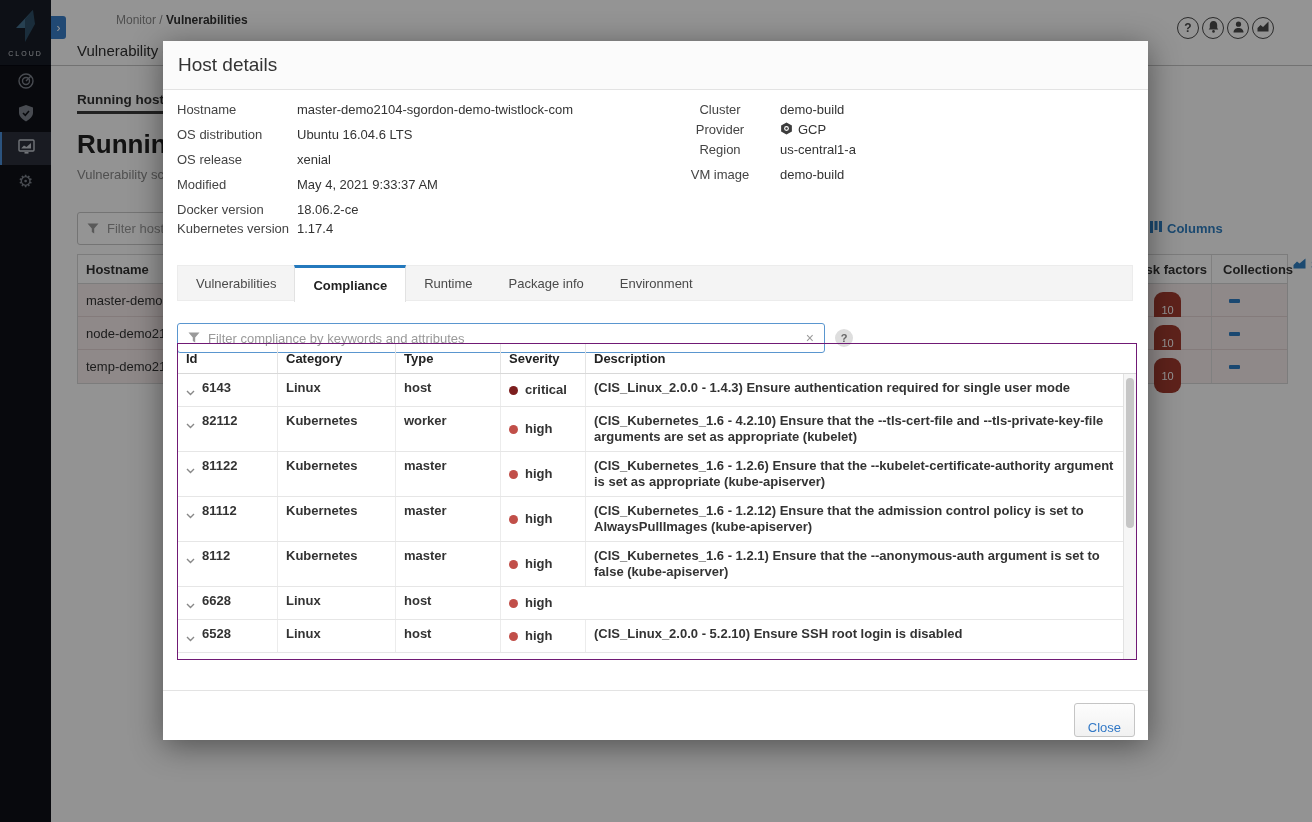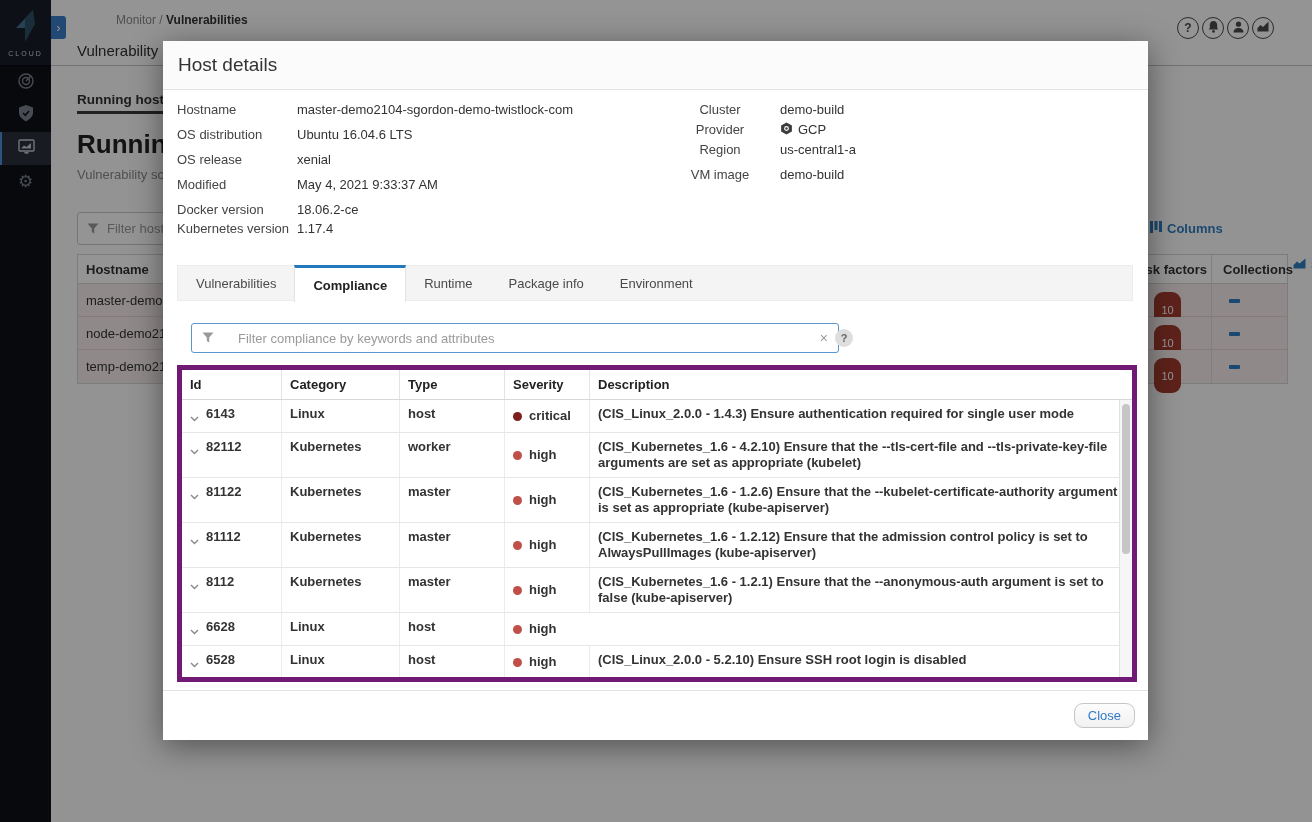--- a/index.html
+++ b/index.html
@@ -59,26 +59,26 @@
   .details-left .drow:nth-child(5) { margin-bottom:2px; }
   .details-right .drow { margin-bottom:3px;text-align:center; }
   .details-right .drow:nth-child(3) { margin-bottom:8px; }
   .dlabel { width:120px; color:#444; flex:none; }
   .dvalue { color:#333; display:flex; align-items:center; gap:5px; }
 
   .tabbar { position:absolute; left:14px; top:224px; width:956px; height:36px; background:#f4f4f4; border:1px solid #ececec; display:flex; }
   .tab { padding:0 18px; font-size:13px; color:#4a4a4a; display:flex; align-items:center; cursor:pointer; }
   .tab.active { background:#fff; border-top:3px solid #2479bd; border-left:1px solid #e2e2e2; border-right:1px solid #e2e2e2; font-weight:bold; color:#222; margin-top:-1px; height:37px; }
 
-  .cfilter { position:absolute; left:28px; top:282px; width:648px; height:30px; border:1px solid #5a96cf; border-radius:3px; background:#fff; display:flex; align-items:center; padding:0 10px; gap:24px; }
+  .cfilter { position:absolute; left:14px; top:282px; width:648px; height:30px; border:1px solid #5a96cf; border-radius:3px; background:#fff; display:flex; align-items:center; padding:0 10px; gap:8px; }
   .cfilter .ph { font-size:13px; color:#9a9a9a; flex:1; }
   .cfilter .clear-x { color:#9a9a9a; font-size:14px; cursor:pointer; }
   .help-circle { position:absolute; left:672px; top:288px; width:18px; height:18px; background:#dedede; border-radius:50%; color:#666; font-size:11px; font-weight:bold; display:flex; align-items:center; justify-content:center; cursor:pointer; }
 
-  .ctable { position:absolute; left:14px; top:324px; width:960px; height:317px; border:5px solid #701a75; overflow:hidden; }
+  .ctable { position:absolute; left:14px; top:302px; width:960px; height:317px; border:1px solid #701a75; overflow:hidden; }
   .chead { display:flex; height:30px; border-bottom:1px solid #d8d8d8; font-size:13px; font-weight:bold; color:#222; }
   .chead > div { padding:7px 8px; border-right:1px solid #e4e4e4; }
   .chead > div:last-child { border-right:none; }
   .cbody { position:relative; height:287px; overflow:hidden; width:946px; }
   .crow { display:flex; border-bottom:1px solid #e6e6e6; cursor:pointer; }
   .cc { padding:6px 10px 6px 8px; font-size:13px; color:#333; line-height:16px; border-right:1px solid #ececec;font-weight:bold; }
   .cc:last-child { border-right:none; }
   .c-id { width:100px; flex:none; display:flex; gap:7px; align-items:flex-start; }
   .c-cat { width:118px; flex:none; }
   .c-type { width:105px; flex:none; }
@@ -86,21 +86,21 @@
   .chead .c-sev, .chead .c-id { display:block; }
   .c-desc { flex:1; }
   .chev { margin-top:4px; flex:none; }
   .dot { width:9px; height:9px; border-radius:50%; flex:none; }
   .d-critical { background:#7c1e1e; }
   .d-high { background:#c14f49; }
   .scrolltrack { position:absolute; right:0; top:30px; bottom:0; width:13px; background:#f6f6f6; border-left:1px solid #e2e2e2; }
   .scrollthumb { position:absolute; left:2px; top:4px; width:8px; height:150px; border-radius:4px; background:#c6c6c6; cursor:grab; }
 
   .modal-footer { position:absolute; left:0; bottom:0; right:0; height:50px; border-top:1px solid #e3e3e3; }
-  .close-btn { position:absolute; right:13px; top:12px; height:25px; padding:4px 13px; background:linear-gradient(#fdfdfd,#f1f1f1); border:1px solid #c5c5c5; border-radius:9px; color:#3178c6; font-size:13px; font-family:"Liberation Sans", sans-serif; cursor:pointer; }
+  .close-btn { position:absolute; right:13px; top:12px; height:25px; padding:16px 13px; background:linear-gradient(#fdfdfd,#f1f1f1); border:1px solid #c5c5c5; border-radius:3px; color:#3178c6; font-size:13px; font-family:"Liberation Sans", sans-serif; cursor:pointer; }
 </style>
 </head>
 <body>
 
 <div class="stage">
 
   <div class="sidebar">
     <div class="logo-block">
       <span class="logo-mark">
         <svg width="29" height="38" viewBox="0 0 29 38">

